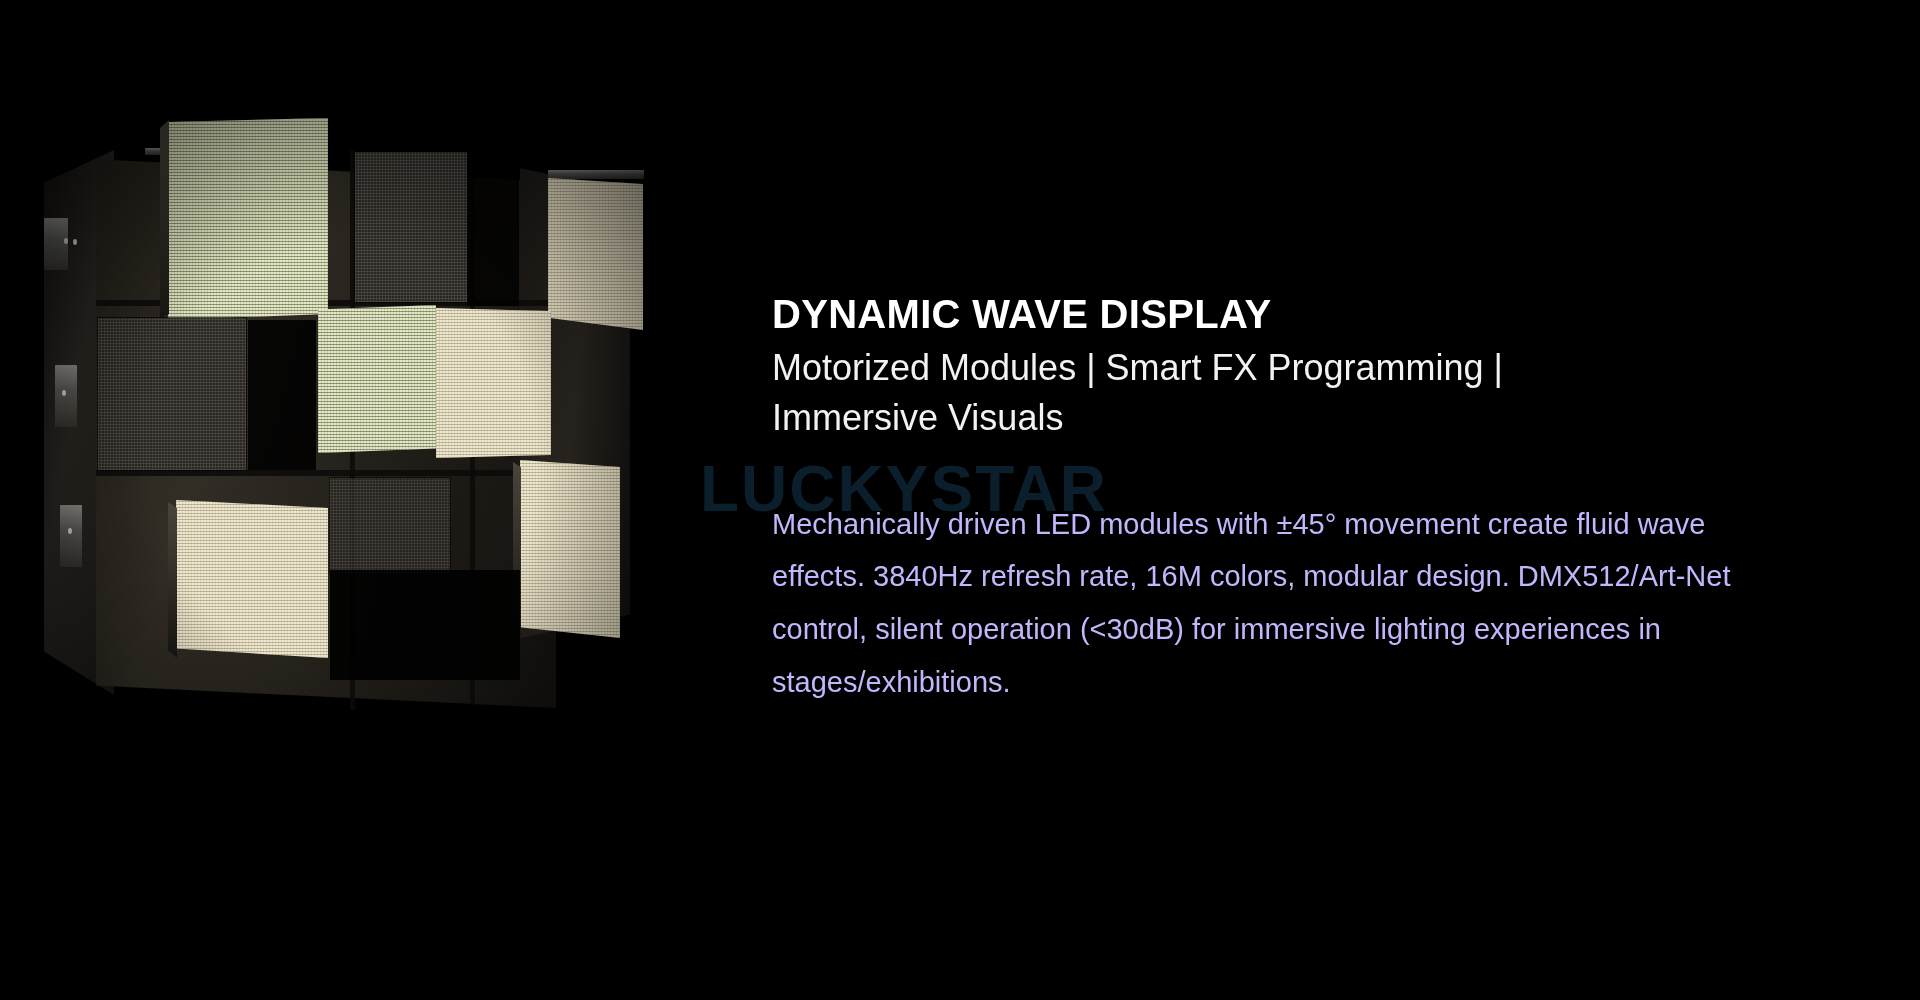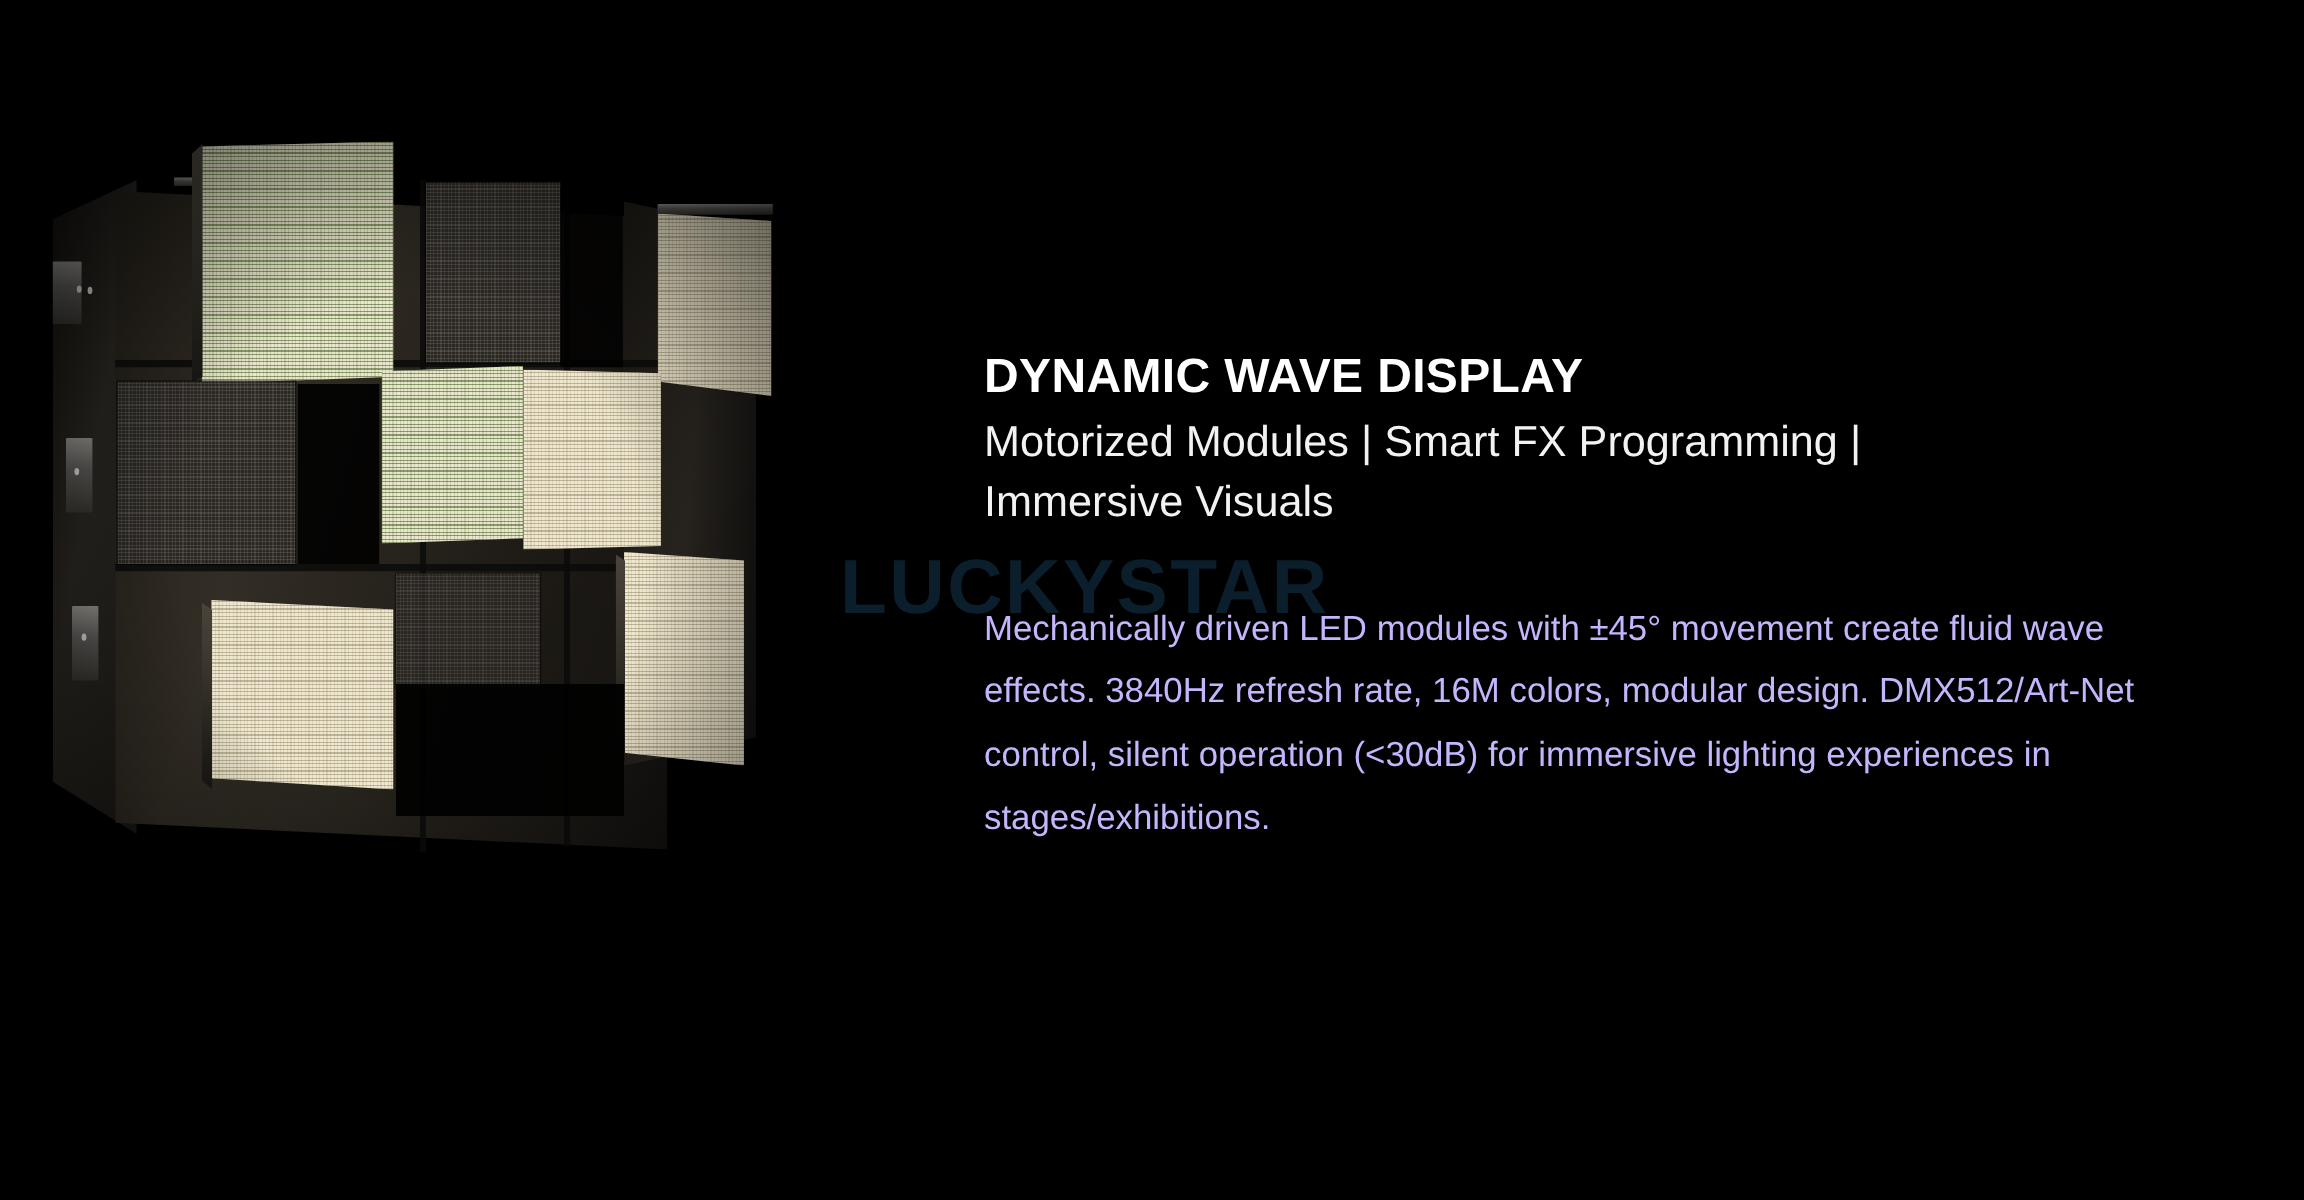--- a/index.html
+++ b/index.html
@@ -114,21 +114,21 @@
   .photo-vignette {
     position: absolute;
     inset: 0;
     background: radial-gradient(ellipse 62% 56% at 42% 46%, rgba(0,0,0,0) 38%, rgba(0,0,0,.55) 78%, rgba(0,0,0,.95) 100%);
     pointer-events: none;
   }
 
   
   #copy-block {
     position: absolute;
-    left: 820px;
+    left: 772px;
     top: 292px;
     width: 1060px;
   }
   #headline {
     color: #ffffff;
     font-size: 40px;
     font-weight: bold;
     letter-spacing: .3px;
     line-height: 1.12;
     margin: 0 0 6px 0;

